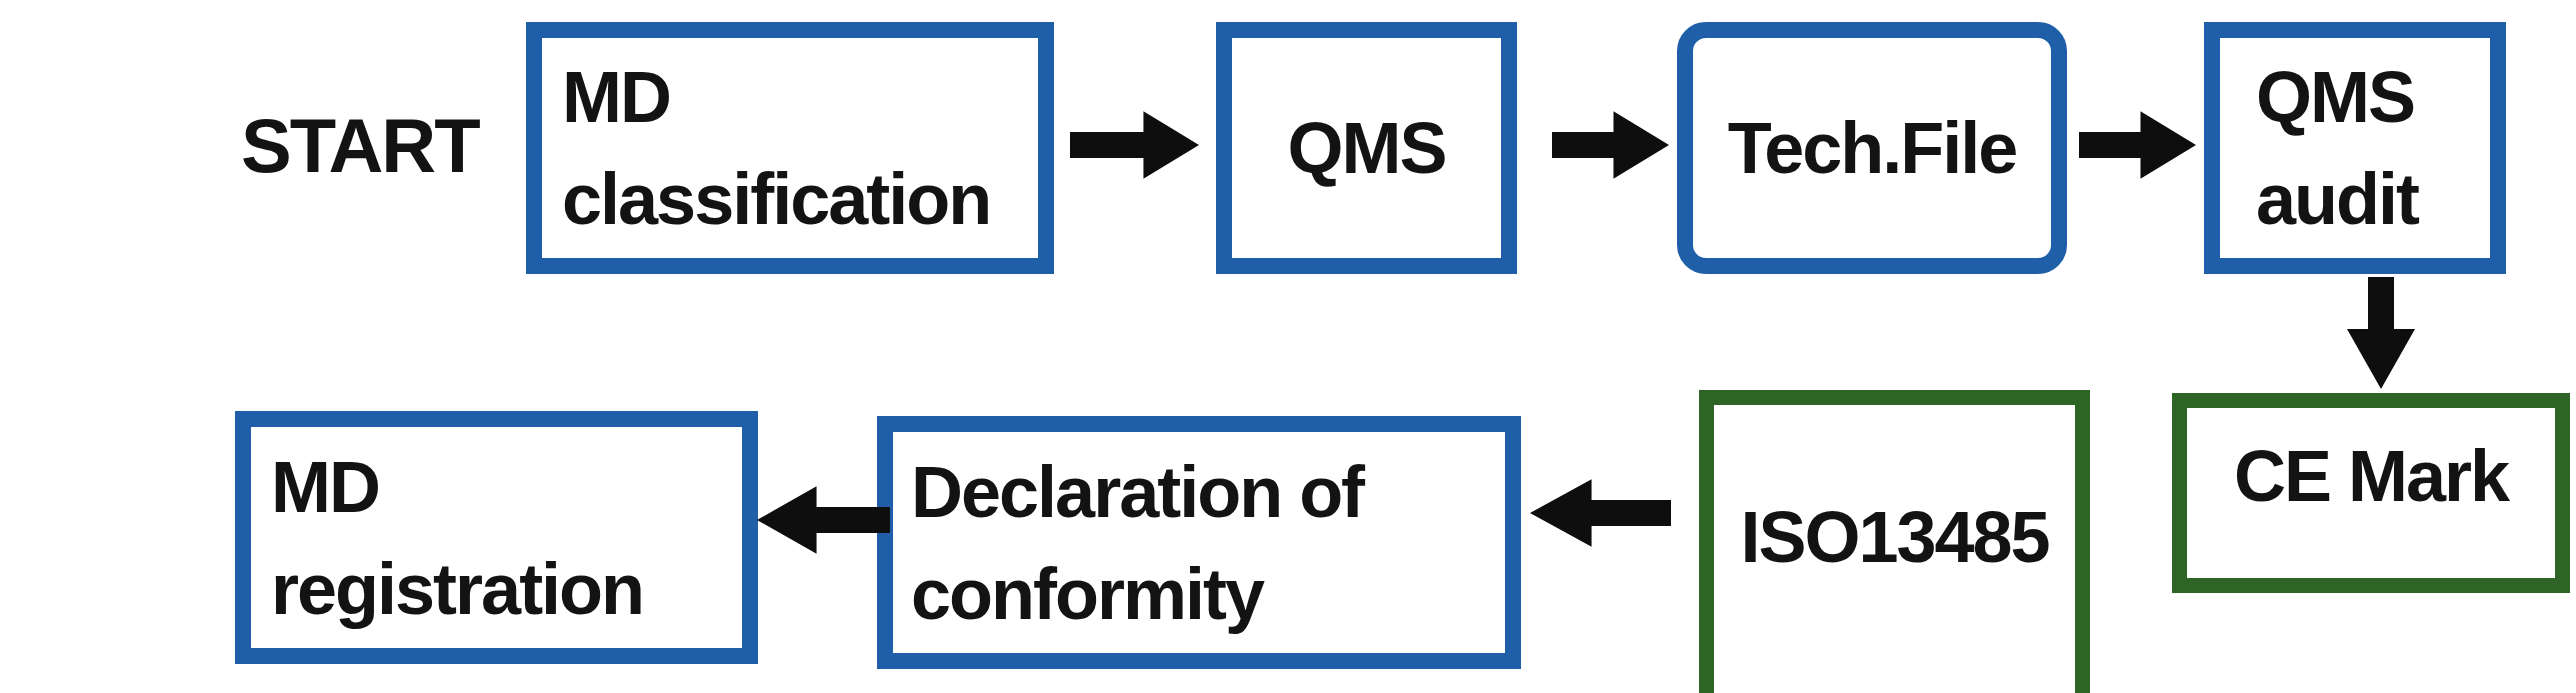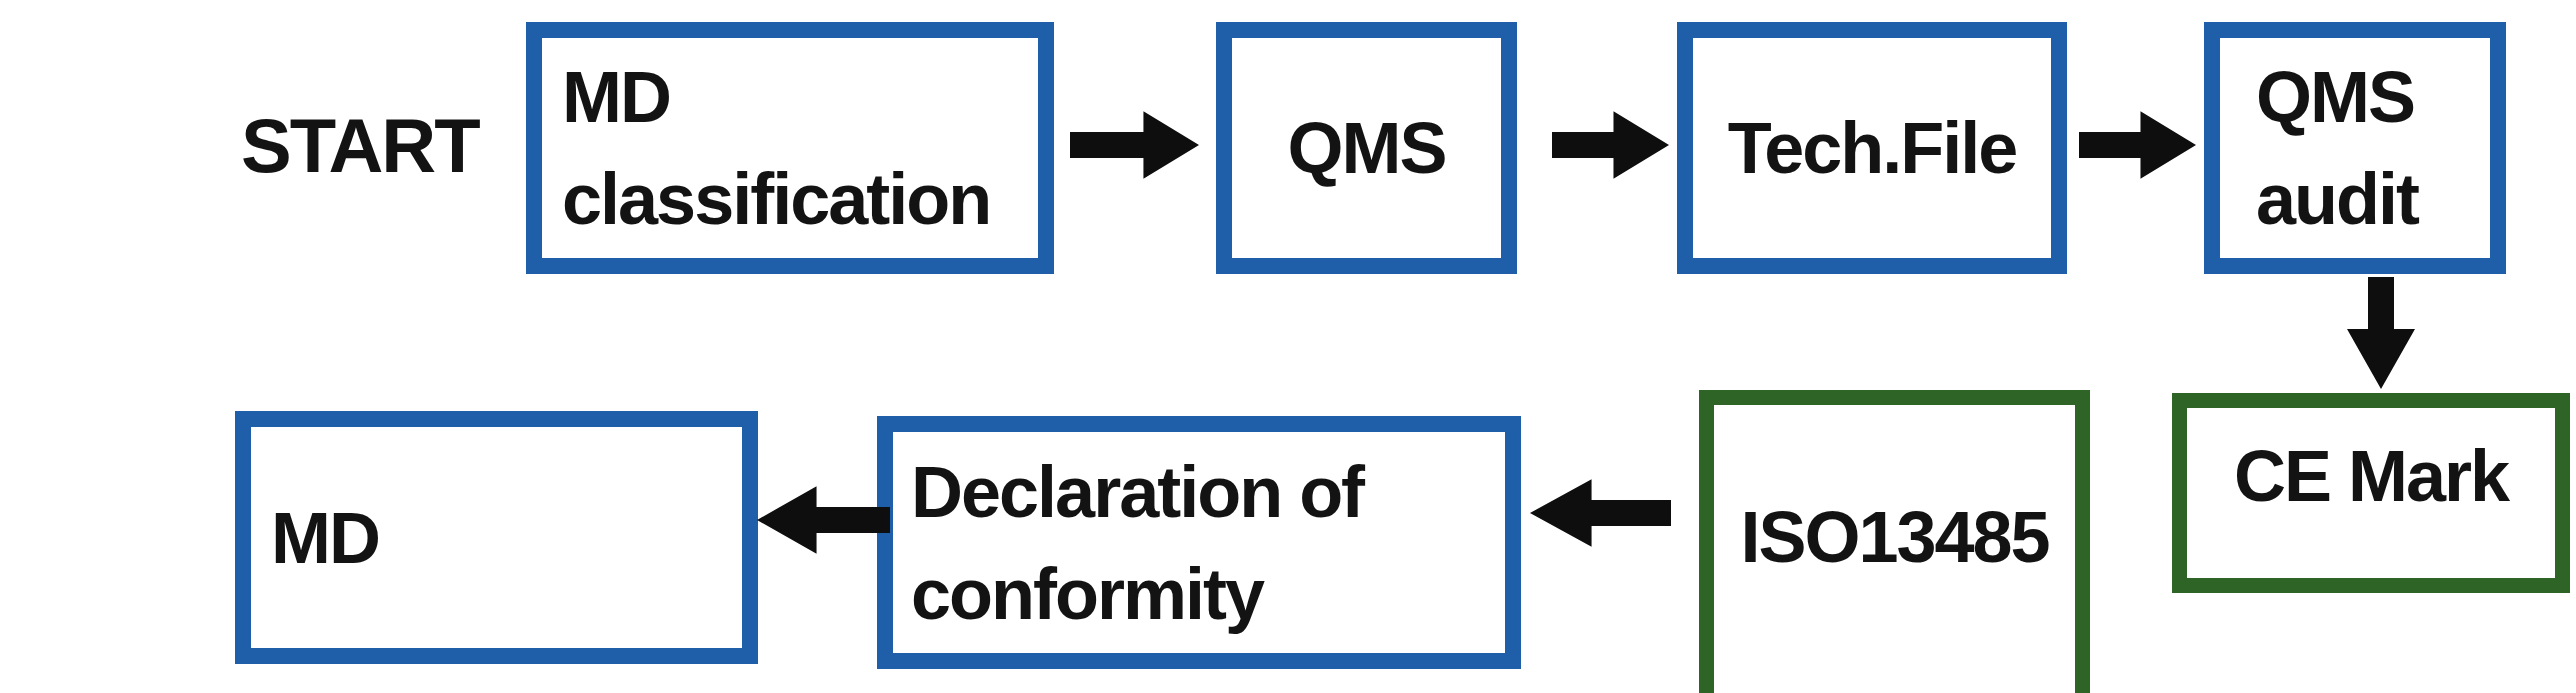--- a/index.html
+++ b/index.html
@@ -31,21 +31,21 @@
     white-space: nowrap;
   }
   .node span { display: block; }
   .border-blue  { border: 16px solid var(--box-blue, #1f5fa9); }
   .border-green { border: 15px solid var(--box-green, #2e6527); }
   .align-left   { align-items: flex-start; text-align: left; justify-content: center; }
   .align-center { align-items: center; text-align: center; }
 
   #n-mdclass  { left: 510px;  top: 22px;  width: 528px; height: 252px; padding-left: 20px; }
   #n-qms      { left: 1200px; top: 22px;  width: 301px; height: 252px; }
-  #n-techfile { left: 1661px; top: 22px;  width: 390px; height: 252px; }
+  #n-techfile { left: 1661px; top: 22px;  width: 390px; height: 252px; border-radius: 29px; }
   #n-qmsaudit { left: 2188px; top: 22px;  width: 302px; height: 252px; padding-left: 36px; }
   #n-cemark   { left: 2156px; top: 393px; width: 398px; height: 200px; padding-bottom: 34px; }
   #n-iso      { left: 1683px; top: 390px; width: 391px; height: 322px; padding-bottom: 28px; }
   #n-decl     { left: 861px;  top: 416px; width: 644px; height: 253px; padding-left: 18px; }
   #n-mdreg    { left: 219px;  top: 411px; width: 523px; height: 253px; padding-left: 20px; }
 
   .arrow { position: absolute; color: var(--arrow, #0e0e0e); }
   #a1     { left: 1054px; top: 110px; }
   #a2     { left: 1536px; top: 110px; }
   #a3     { left: 2063px; top: 110px; }
@@ -87,20 +87,21 @@
     <span>ISO13485</span>
   </div>
 
   <div class="node border-blue align-left" id="n-decl">
     <span>Declaration of</span>
     <span>conformity</span>
   </div>
 
   <div class="node border-blue align-left" id="n-mdreg">
     <span>MD</span>
+    <span>registration</span>
   </div>
 
   <svg class="arrow" id="a1" width="131" height="70" viewBox="0 0 132 70">
     <polygon points="0,22 74,22 74,1 130,35 74,69 74,48 0,48" fill="currentColor"></polygon>
   </svg>
 
   <svg class="arrow" id="a2" width="119" height="70" viewBox="0 0 120 70">
     <polygon points="0,22 62,22 62,1 118,35 62,69 62,48 0,48" fill="currentColor"></polygon>
   </svg>
 

